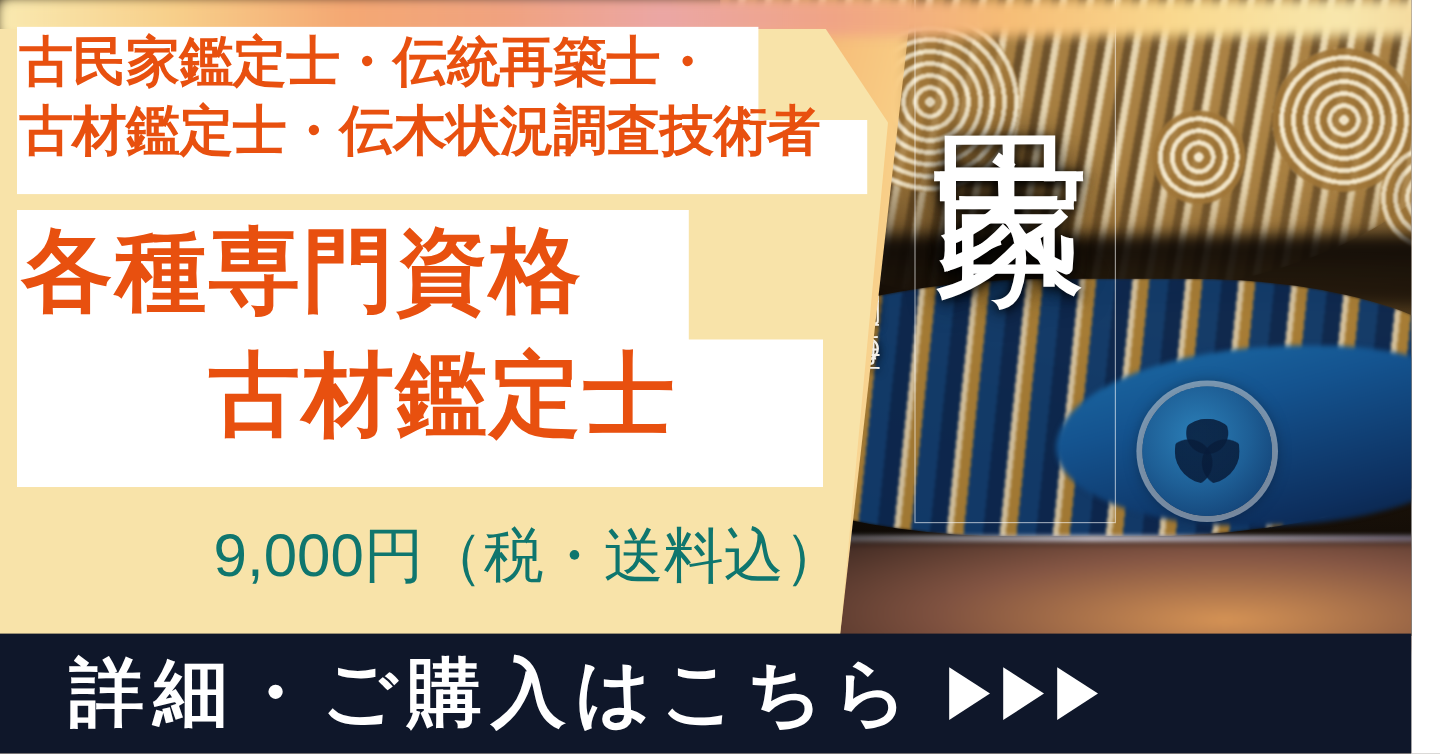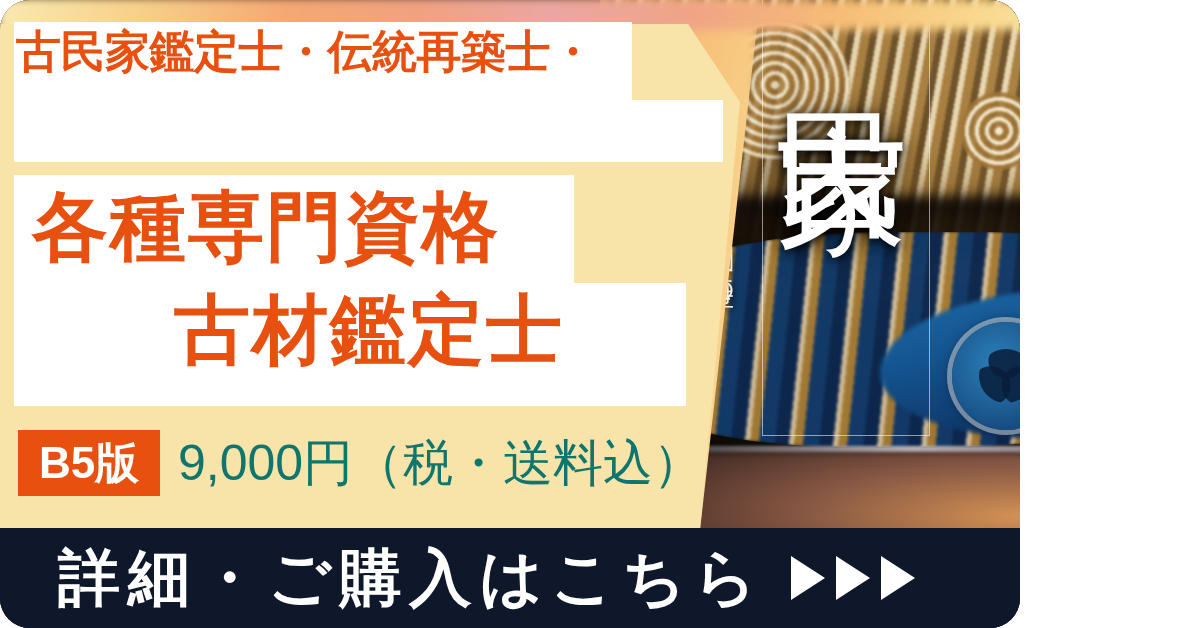--- a/index.html
+++ b/index.html
@@ -5,24 +5,23 @@
 <style>
   * { margin:0; padding:0; box-sizing:border-box; }
   html, body {
     width:1200px; height:628px;
     font-family:"Liberation Sans","DejaVu Sans",sans-serif;
     background:#ffffff; overflow:hidden;
   }
 
   .banner{
     position:relative;
-    width:1020px; height:628px;
+    width:1176px; height:628px;
     overflow:hidden;
     background:#120d08;
-    border-radius:30px;
   }
 
   
   .photo{
     position:absolute; inset:0;
     background:#1a120b;
   }
   
   .photo .base{
     position:absolute; left:560px; top:0; width:640px; height:530px;
@@ -199,21 +198,21 @@
     color:#e8500f;
     white-space:nowrap;
   }
   .certs-text .line{ display:block; }
 
   .headline{
     position:absolute; left:14px; top:175px; width:672px;
     font-weight:700; color:#e8500f;
     font-size:76px; line-height:1.36; letter-spacing:2px;
   }
-  .headline .l1{ display:block; padding-left:18px; }
+  .headline .l1{ display:block; padding-left:4px; }
   .headline .l2{ display:block; padding-left:160px; }
 
   
   .badge{
     position:absolute; left:18px; top:430px;
     width:142px; height:66px;
     background:#e8500f;
     color:#ffffff;
     font-size:44px; font-weight:700; letter-spacing:0px;
     display:flex; align-items:center; justify-content:center;
@@ -271,29 +270,29 @@
   <div class="cover-title">古民家</div>
   <div class="cover-sub">伝統構法、古民家活用のための調査と再生の</div>
 
   <div class="left-gradient"></div>
   <div class="top-strip"></div>
   <div class="cream-panel"></div>
 
   <div class="white-box box-certs"></div>
   <div class="certs-text">
     <span class="line">古民家鑑定士・伝統再築士・</span>
+    <span class="line">古材鑑定士・伝木状況調査技術者</span>
   </div>
 
   <div class="white-box box-headline"></div>
   <div class="headline">
     <span class="l1">各種専門資格</span>
     <span class="l2">古材鑑定士</span>
   </div>
 
-  <div class="badge">B5版</div>
   <div class="price">9,000円（税・送料込）</div>
 
   <div class="cta">
     <span class="cta-text">詳細・ご購入はこちら</span>
     <span class="cta-arrows">
       <span class="arrow"></span>
       <span class="arrow"></span>
       <span class="arrow"></span>
     </span>
   </div>

